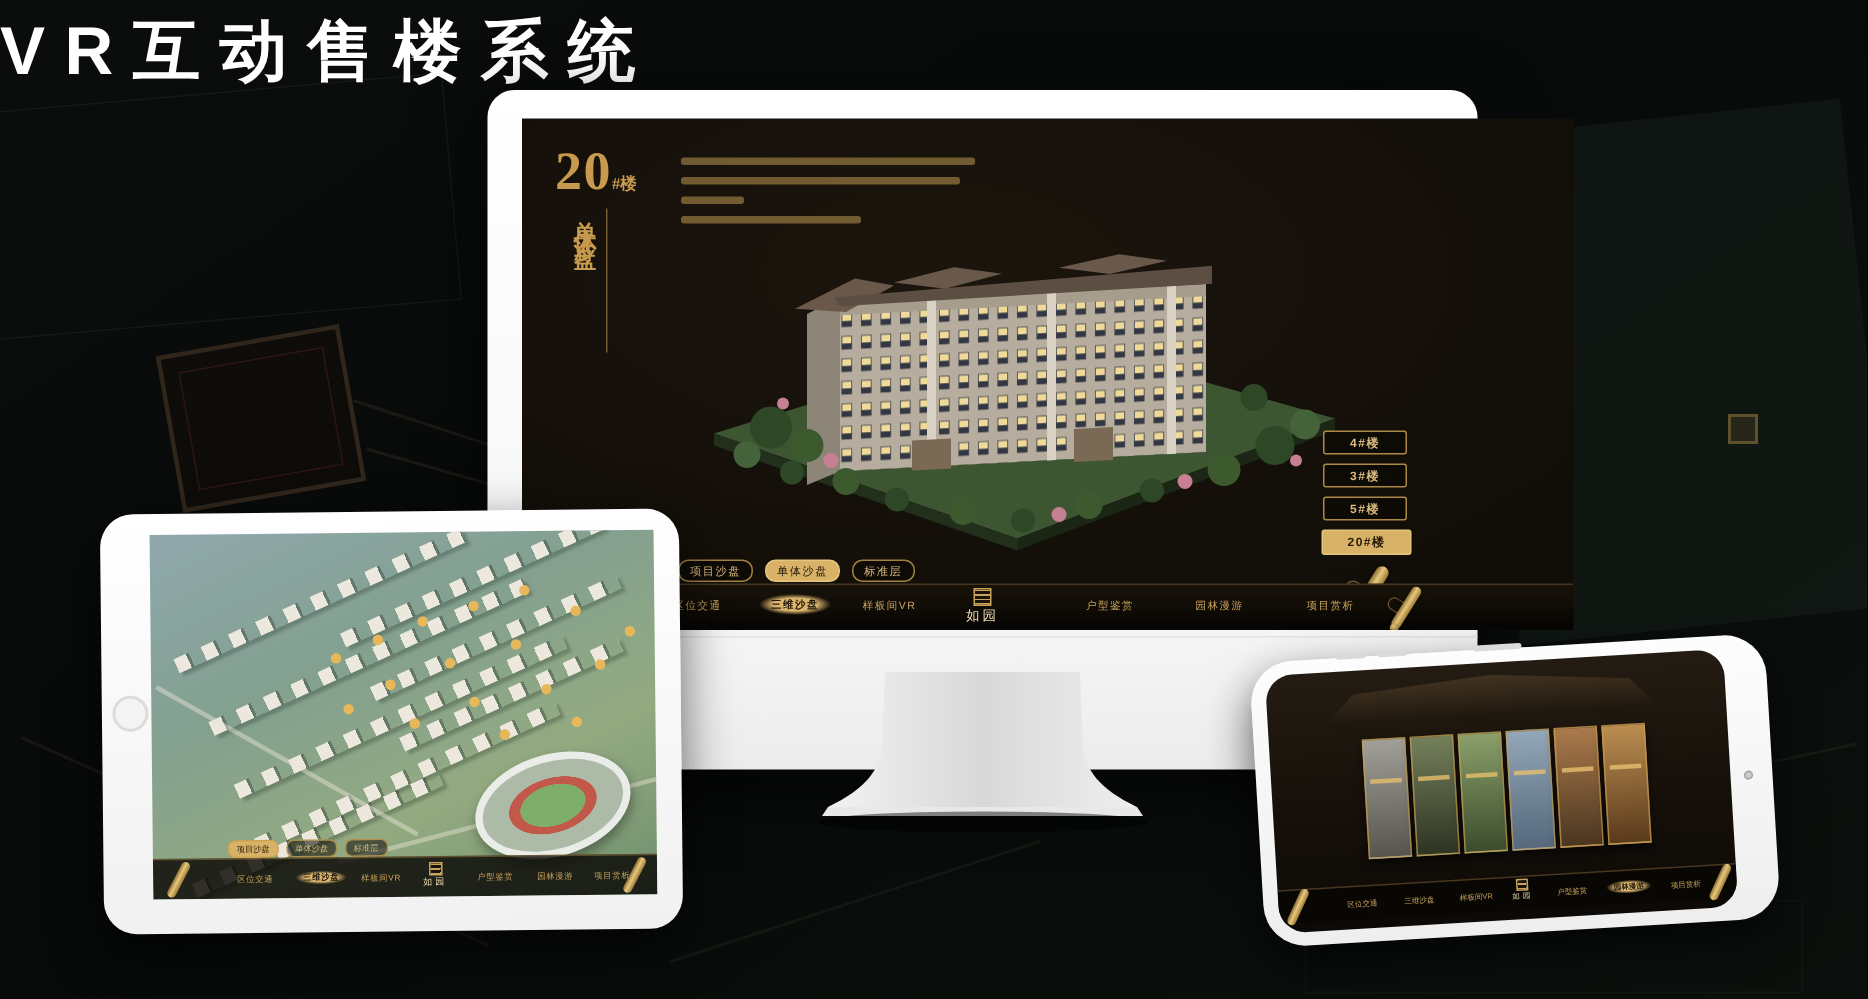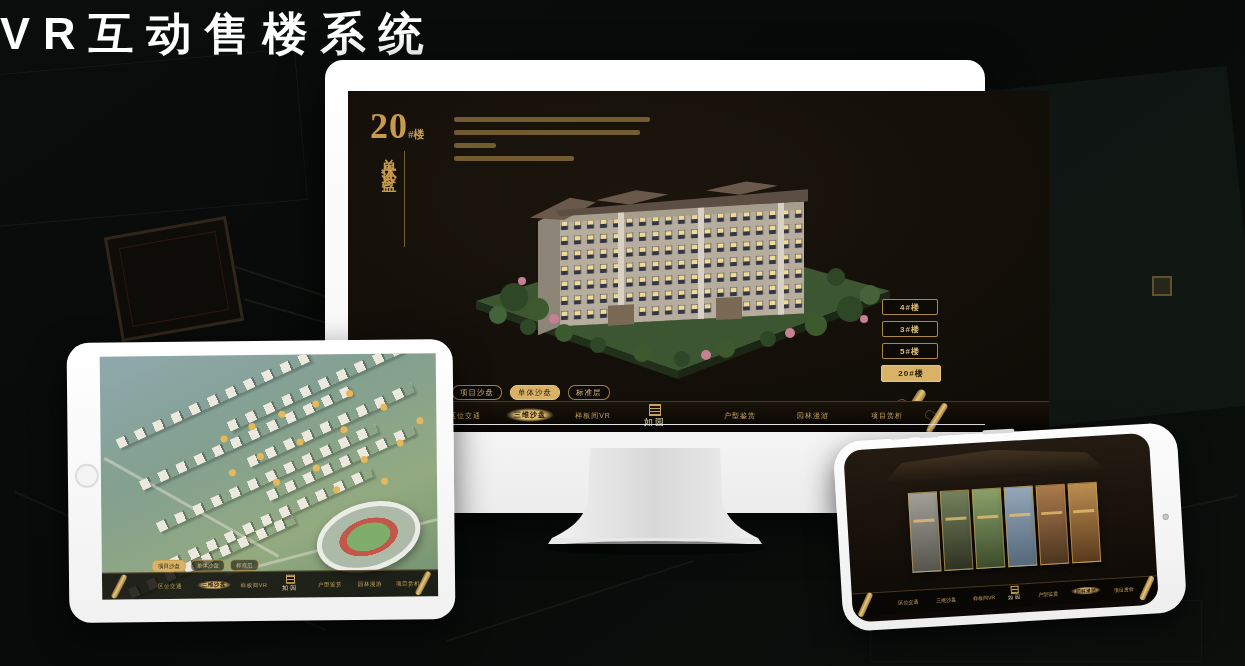--- a/index.html
+++ b/index.html
@@ -18,21 +18,21 @@
   .bg-photo{position:absolute;background:rgba(40,58,52,.22);}
   
   .title{position:absolute;left:0;top:4px;width:100%;text-align:left;
          color:#fff;font-size:45px;font-weight:bold;letter-spacing:13px;}
   .footer{position:absolute;right:10px;top:640px;color:#efefef;font-size:16px;
           letter-spacing:4px;}
   
   .monitor{position:absolute;left:325px;top:60px;width:660px;height:453px;
            background:linear-gradient(180deg,#ffffff 0%,#f6f6f6 78%,#ececec 100%);
            border-radius:18px 18px 6px 6px;box-shadow:0 14px 45px rgba(0,0,0,.65);}
-  .mscreen{position:absolute;left:23px;top:31px;width:701px;height:341px;
+  .mscreen{position:absolute;left:23px;top:19px;width:701px;height:341px;
            background:radial-gradient(120% 120% at 40% 30%,#1b150d 0%,#120e08 55%,#0b0806 100%);
            overflow:hidden;}
   .chinline{position:absolute;left:0;right:0;top:364px;height:1px;background:#e2e2e2;}
   .stand{position:absolute;left:530px;top:448px;width:250px;height:110px;}
   
   .floor-title{position:absolute;left:22px;top:14px;color:#c79a4e;font-family:"Liberation Serif",serif;}
   .floor-num{font-size:36px;font-weight:bold;letter-spacing:1px;}
   .floor-suffix{font-size:11px;font-weight:bold;}
   .vtitle{position:absolute;left:34px;top:56px;color:#c79a4e;font-size:15px;font-weight:bold;
           writing-mode:vertical-rl;letter-spacing:6px;line-height:1;height:120px;}

